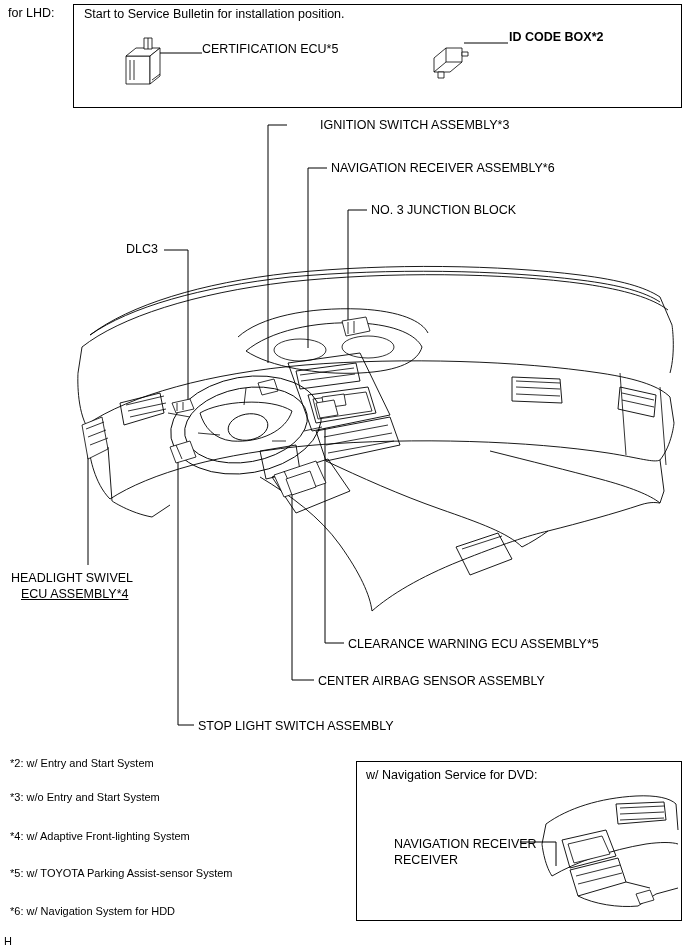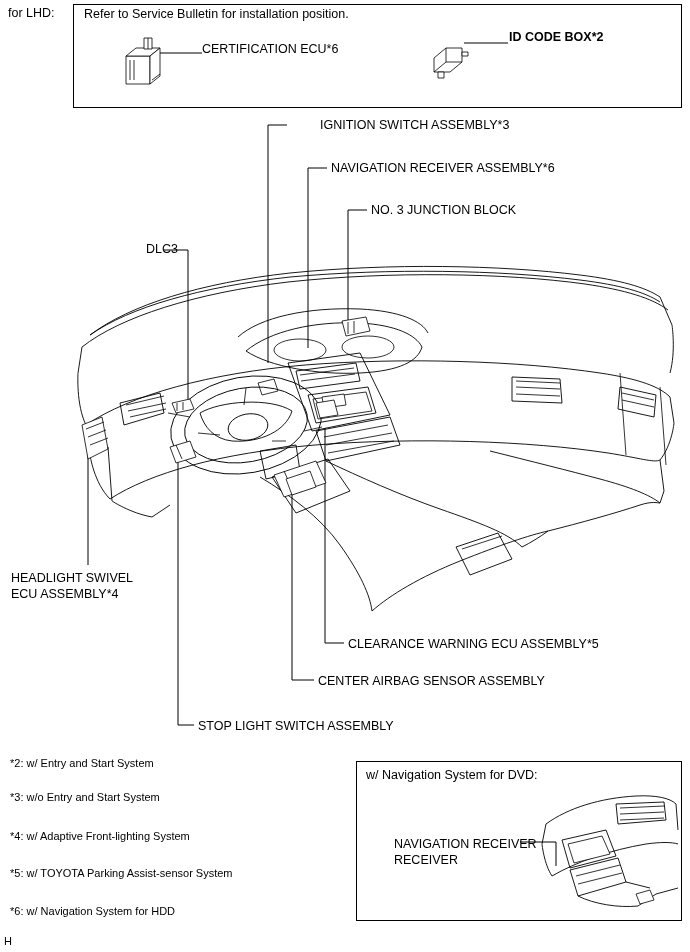--- a/index.html
+++ b/index.html
@@ -53,53 +53,53 @@
 </style>
 </head>
 <body>
 
 <div class="page">
 
   <div class="abs lbl" style="left:8px; top:6px;">for LHD:</div>
 
   <div class="abs box" style="left:73px; top:4px; width:609px; height:104px;"></div>
 
-  <div class="abs lbl" style="left:84px; top:7px;">Refer to Service Bulletin for installation position.</div>
+  <div class="abs lbl" style="left:84px; top:7px;">Start to Service Bulletin for installation position.</div>
 
   <svg class="abs" style="left:118px; top:36px;" width="62" height="52" viewBox="0 0 62 52">
     <path class="fillw-thin" d="M8 20 L8 48 L32 48 L32 20 Z"></path>
     <path class="fillw-thin" d="M8 20 L18 12 L42 12 L32 20 Z"></path>
     <path class="fillw-thin" d="M32 20 L42 12 L42 40 L32 48 Z"></path>
     <path class="ln-thin" d="M12 24 L12 44 M16 24 L16 44"></path>
     <path class="fillw-thin" d="M26 2 L34 2 L34 13 L26 13 Z"></path>
     <path class="ln-thin" d="M30 2 L30 13"></path>
     <path class="ln-thin" d="M34 44 L42 38"></path>
   </svg>
   <svg class="abs" style="left:160px; top:48px;" width="42" height="10" viewBox="0 0 42 10">
     <path class="ln" d="M0 5 L42 5"></path>
   </svg>
-  <div class="abs lbl" style="left:202px; top:42px;">CERTIFICATION ECU*6</div>
+  <div class="abs lbl" style="left:202px; top:42px;">CERTIFICATION ECU*5</div>
 
   <svg class="abs" style="left:428px; top:42px;" width="44" height="40" viewBox="0 0 44 40">
     <path class="fillw-thin" d="M6 16 L18 6 L34 6 L34 20 L22 30 L6 30 Z"></path>
     <path class="ln-thin" d="M18 6 L18 20 L34 20 M18 20 L6 30"></path>
     <path class="fillw-thin" d="M10 30 L10 36 L16 36 L16 30 Z"></path>
     <path class="fillw-thin" d="M34 10 L40 10 L40 14 L34 14 Z"></path>
   </svg>
   <svg class="abs" style="left:464px; top:38px;" width="44" height="10" viewBox="0 0 44 10">
     <path class="ln" d="M0 5 L44 5"></path>
   </svg>
   <div class="abs lbl" style="left:509px; top:30px;font-weight:bold;">ID CODE BOX*2</div>
 
   <div class="abs lbl" style="left:291px; top:118px;margin-left:29px;">IGNITION SWITCH ASSEMBLY*3</div>
   <div class="abs lbl" style="left:331px; top:161px;">NAVIGATION RECEIVER ASSEMBLY*6</div>
   <div class="abs lbl" style="left:371px; top:203px;">NO. 3 JUNCTION BLOCK</div>
-  <div class="abs lbl" style="left:126px; top:242px;margin-left:20px;">DLC3</div>
+  <div class="abs lbl" style="left:126px; top:242px;">DLC3</div>
   <div class="abs lbl" style="left:11px; top:571px;">HEADLIGHT SWIVEL</div>
-  <div class="abs lbl" style="left:11px; top:587px;">ECU ASSEMBLY*4</div>
+  <div class="abs lbl" style="left:21px; top:587px;text-decoration:underline;">ECU ASSEMBLY*4</div>
   <div class="abs lbl" style="left:348px; top:637px;">CLEARANCE WARNING ECU ASSEMBLY*5</div>
   <div class="abs lbl" style="left:318px; top:674px;">CENTER AIRBAG SENSOR ASSEMBLY</div>
   <div class="abs lbl" style="left:198px; top:719px;">STOP LIGHT SWITCH ASSEMBLY</div>
 
   <svg class="abs" style="left:0px; top:110px;" width="690" height="630" viewBox="0 0 690 630">
 
     <path class="ln" d="M268 15 L287 15"></path>
     <path class="ln" d="M268 15 L268 253"></path>
 
     <path class="ln" d="M308 58 L327 58"></path>
@@ -219,21 +219,21 @@
   </svg>
 
   <div class="abs lbl-sm" style="left:10px; top:756px;">*2: w/ Entry and Start System</div>
   <div class="abs lbl-sm" style="left:10px; top:790px;">*3: w/o Entry and Start System</div>
   <div class="abs lbl-sm" style="left:10px; top:829px;">*4: w/ Adaptive Front-lighting System</div>
   <div class="abs lbl-sm" style="left:10px; top:866px;">*5: w/ TOYOTA Parking Assist-sensor System</div>
   <div class="abs lbl-sm" style="left:10px; top:904px;">*6: w/ Navigation System for HDD</div>
 
   <div class="abs box" style="left:356px; top:761px; width:326px; height:160px;"></div>
 
-  <div class="abs lbl" style="left:366px; top:768px;">w/ Navigation System for DVD:</div>
+  <div class="abs lbl" style="left:366px; top:768px;">w/ Navigation Service for DVD:</div>
   <div class="abs lbl" style="left:394px; top:837px;">NAVIGATION RECEIVER</div>
   <div class="abs lbl" style="left:394px; top:853px;">RECEIVER</div>
 
   <svg class="abs" style="left:520px; top:836px;" width="54" height="36" viewBox="0 0 54 36">
     <path class="ln" d="M0 6 L36 6 L36 30"></path>
   </svg>
 
   <svg class="abs" style="left:540px; top:790px;" width="140" height="128" viewBox="0 0 140 128">
 
     <path class="nofill" d="M6 34 C28 18 60 8 96 6 C116 5 130 8 136 14"></path>

